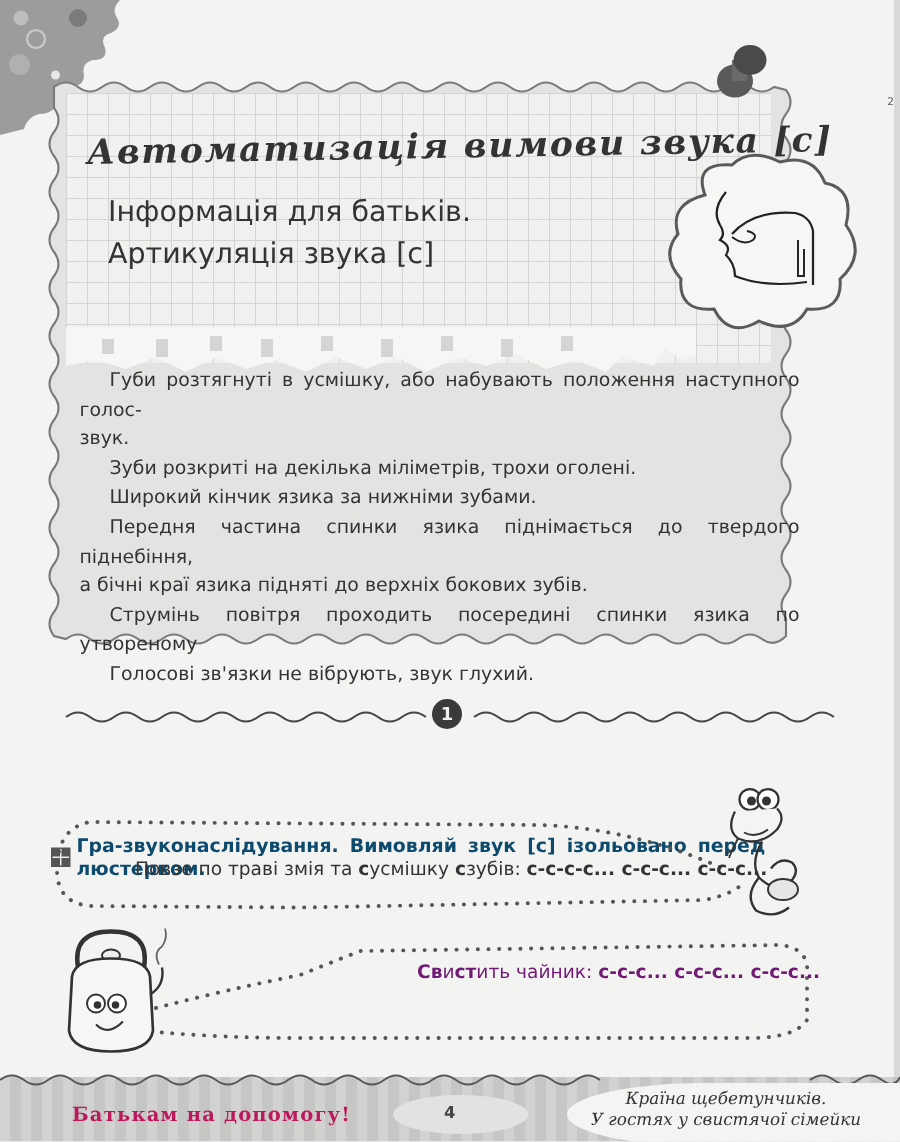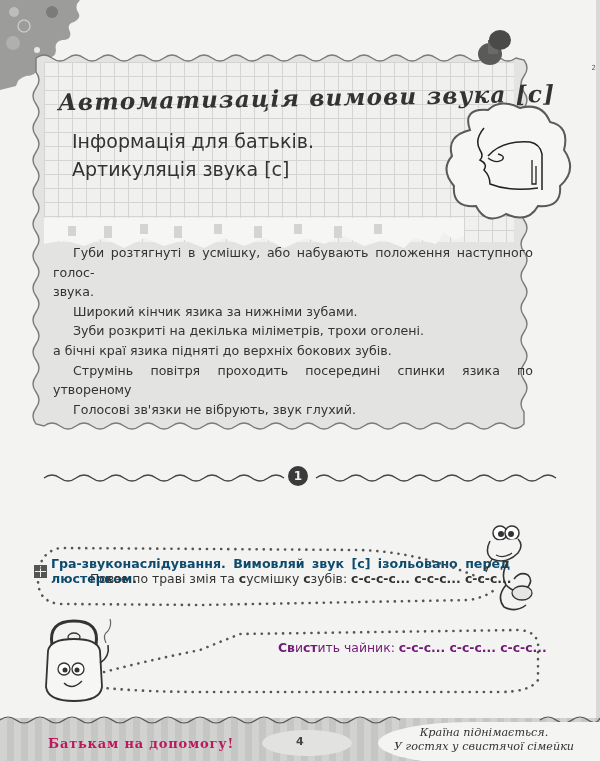--- a/index.html
+++ b/index.html
@@ -128,23 +128,24 @@
   <svg class="bubble" viewBox="0 0 140 130">
     <path d="M30 30 Q22 8 48 10 Q60 -2 80 8 Q102 2 110 22 Q130 26 124 50 Q138 70 120 86 Q122 108 98 106 Q88 124 66 114 Q46 126 36 106 Q12 108 14 86 Q0 70 12 56 Q6 36 30 30 Z" fill="#f6f6f4" stroke="#5a5a58" stroke-width="2"></path>
     <path d="M44 28 Q34 40 40 50 Q44 56 40 60 Q48 64 44 70 Q50 76 50 84 Q70 92 98 88" fill="none" stroke="#222" stroke-width="1.5"></path>
     <path d="M48 56 Q62 40 90 42 Q100 44 102 54 L102 90" fill="none" stroke="#222" stroke-width="1.5"></path>
     <path d="M48 58 Q56 64 62 60 Q66 56 58 54" fill="none" stroke="#222" stroke-width="1.3"></path>
     <path d="M92 60 L92 84 L96 84 L96 66" fill="none" stroke="#222" stroke-width="1.3"></path>
   </svg>
 
   <div class="body-text">
     <p class="justify">Губи розтягнуті в усмішку, або набувають положення наступного голос-</p>
-    <p class="cont">звука.</p>
+    <p class="cont">звук.</p>
+    <p>Зуби розкриті на декілька міліметрів, трохи оголені.</p>
     <p>Широкий кінчик язика за нижніми зубами.</p>
-    <p>Зуби розкриті на декілька міліметрів, трохи оголені.</p>
+    <p class="justify">Передня частина спинки язика піднімається до твердого піднебіння,</p>
     <p class="cont">а бічні краї язика підняті до верхніх бокових зубів.</p>
     <p class="justify">Струмінь повітря проходить посередині спинки язика по утвореному</p>
     <p>Голосові зв'язки не вібрують, звук глухий.</p>
   </div>
 
   <svg class="divider" viewBox="0 0 520 20">
     <path d="M4 12 Q12 6 20 12 T36 12 T52 12 T68 12 T84 12 T100 12 T116 12 T132 12 T148 12 T164 12 T180 12 T196 12 T212 12 T228 12 T244 12" fill="none" stroke="#444" stroke-width="1.3"></path>
     <path d="M276 12 Q284 6 292 12 T308 12 T324 12 T340 12 T356 12 T372 12 T388 12 T404 12 T420 12 T436 12 T452 12 T468 12 T484 12 T500 12 T516 12" fill="none" stroke="#444" stroke-width="1.3"></path>
   </svg>
   <div class="num-badge">1</div>
@@ -195,16 +196,16 @@
   <div class="footer"></div>
   <svg class="footer-wave" viewBox="0 0 600 16">
     <path d="M0 10 Q8 4 16 10 T32 10 T48 10 T64 10 T80 10 T96 10 T112 10 T128 10 T144 10 T160 10 T176 10 T192 10 T208 10 T224 10 T240 10 T256 10 T272 10 T288 10 T304 10 T320 10 T336 10 T352 10 T368 10 T384 10 T400 10" fill="none" stroke="#555" stroke-width="1.2"></path>
     <path d="M540 10 Q548 4 556 10 T572 10 T588 10 T600 8" fill="none" stroke="#555" stroke-width="1.2"></path>
   </svg>
   <div class="footer-left">Батькам на допомогу!</div>
   <div class="page-num-blob"></div>
   <div class="page-num">4</div>
   <div class="footer-right-blob"></div>
   <div class="footer-right">
-    <div>Країна піднімається.</div>
+    <div>Країна щебетунчиків.</div>
     <div>У гостях у свистячої сімейки</div>
   </div>
 </div>
 
 </body></html>

